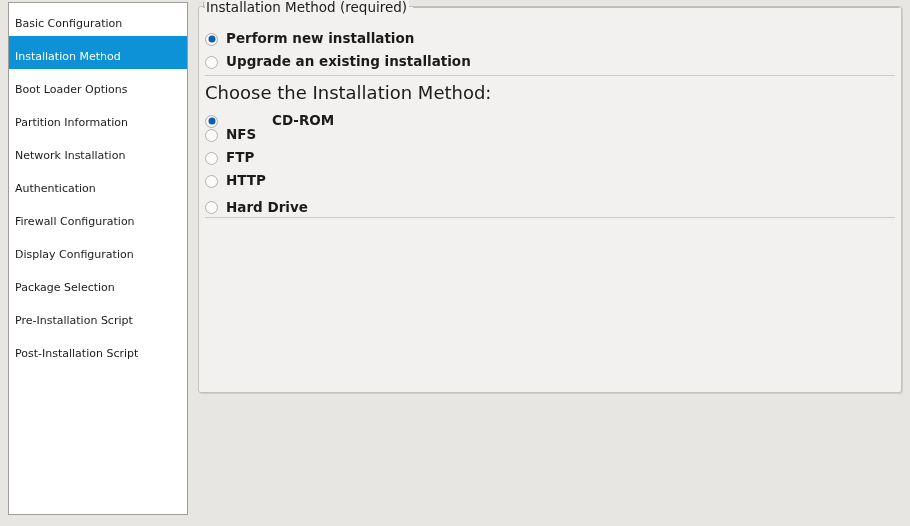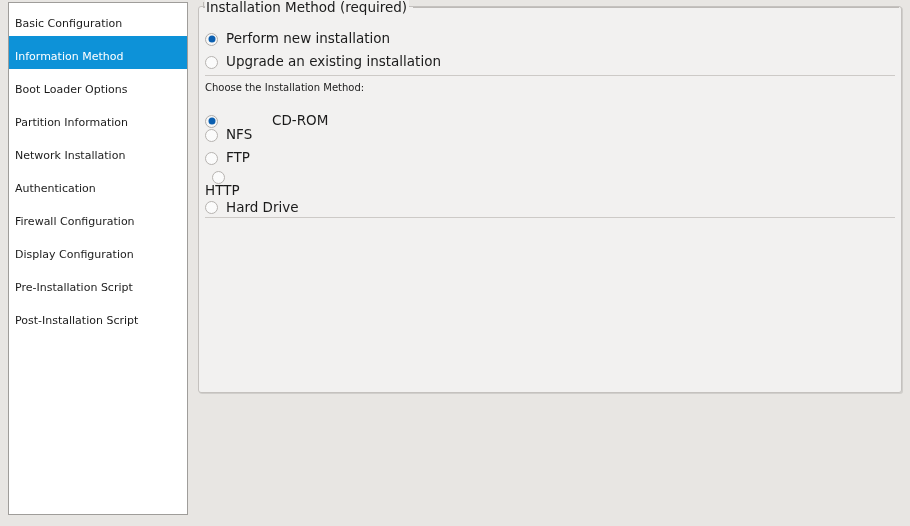--- a/index.html
+++ b/index.html
@@ -133,63 +133,67 @@
     transform: translate(-50%, -50%);
     width: 7px;
     height: 7px;
     border-radius: 50%;
     background: #0b5fb0;
   }
   .radio-label {
     font-size: 13.5px;
     color: #1b1b1b;
     line-height: 1;
+    font-weight: bold;
   }
 
   
   .hsep {
     position: absolute;
     height: 1px;
     background: #cdcac7;
   }
   .section-heading {
     position: absolute;
-    font-size: 10px;
+    font-size: 18px;
     color: #1b1b1b;
     white-space: nowrap;
     text-align: right;
   }
 </style>
 </head>
 <body>
 
 <div id="sidebar">
   <div class="sidebar-item">
     <span>Basic Configuration</span>
   </div>
   <div class="sidebar-item selected">
-    <span>Information Method</span>
+    <span>Installation Method</span>
   </div>
   <div class="sidebar-item">
     <span>Boot Loader Options</span>
   </div>
   <div class="sidebar-item">
     <span>Partition Information</span>
   </div>
   <div class="sidebar-item">
     <span>Network Installation</span>
   </div>
   <div class="sidebar-item">
     <span>Authentication</span>
   </div>
   <div class="sidebar-item">
     <span>Firewall Configuration</span>
   </div>
   <div class="sidebar-item">
     <span>Display Configuration</span>
+  </div>
+  <div class="sidebar-item">
+    <span>Package Selection</span>
   </div>
   <div class="sidebar-item">
     <span>Pre-Installation Script</span>
   </div>
   <div class="sidebar-item">
     <span>Post-Installation Script</span>
   </div>
 </div>
 
 <div id="right-panel">
@@ -223,21 +227,21 @@
   <div class="radio-row" style="left:6px; top:118px;">
     <span class="radio"></span>
     <span class="radio-label">NFS</span>
   </div>
 
   <div class="radio-row" style="left:6px; top:141px;">
     <span class="radio"></span>
     <span class="radio-label">FTP</span>
   </div>
 
-  <div class="radio-row" style="left:6px; top:164px;flex-direction:column;">
+  <div class="radio-row" style="left:6px; top:164px;">
     <span class="radio"></span>
     <span class="radio-label">HTTP</span>
   </div>
 
   <div class="radio-row" style="left:6px; top:187px;align-items:flex-end;">
     <span class="radio"></span>
     <span class="radio-label">Hard Drive</span>
   </div>
 
   <div class="hsep" style="left:6px; top:210px; width:690px;"></div>

